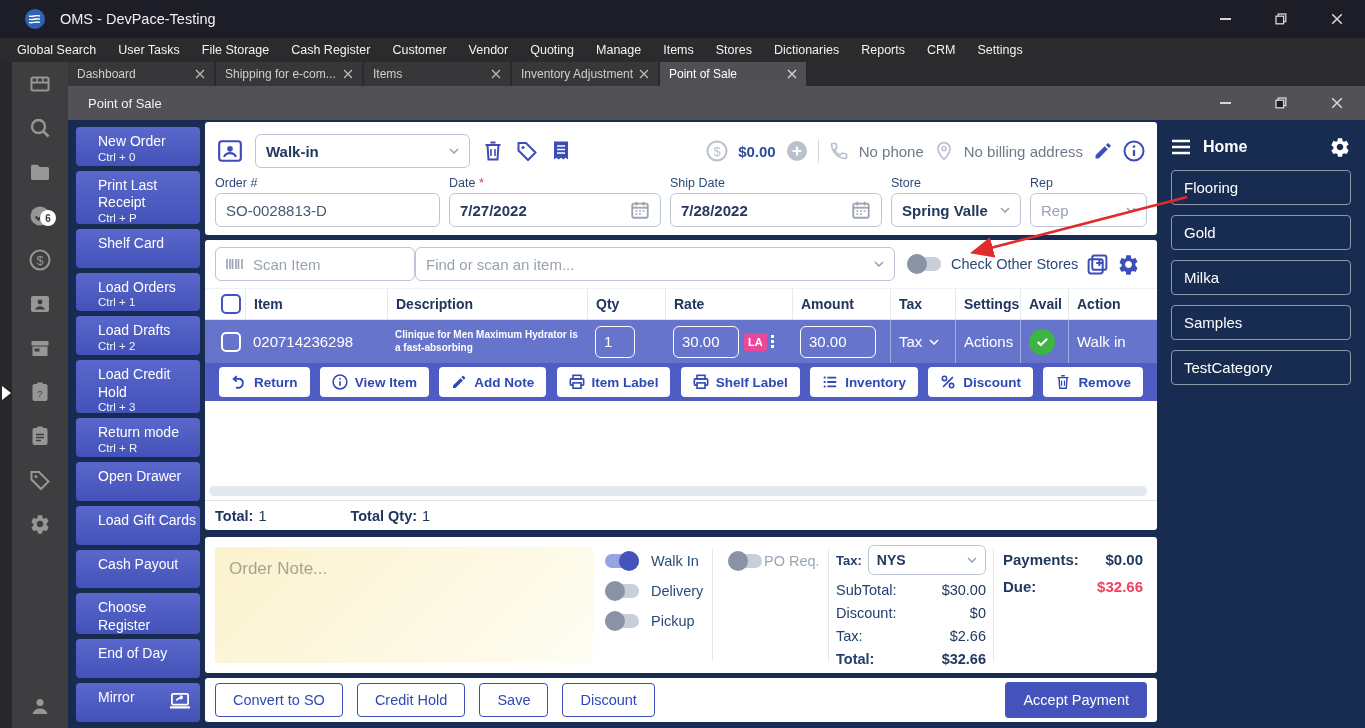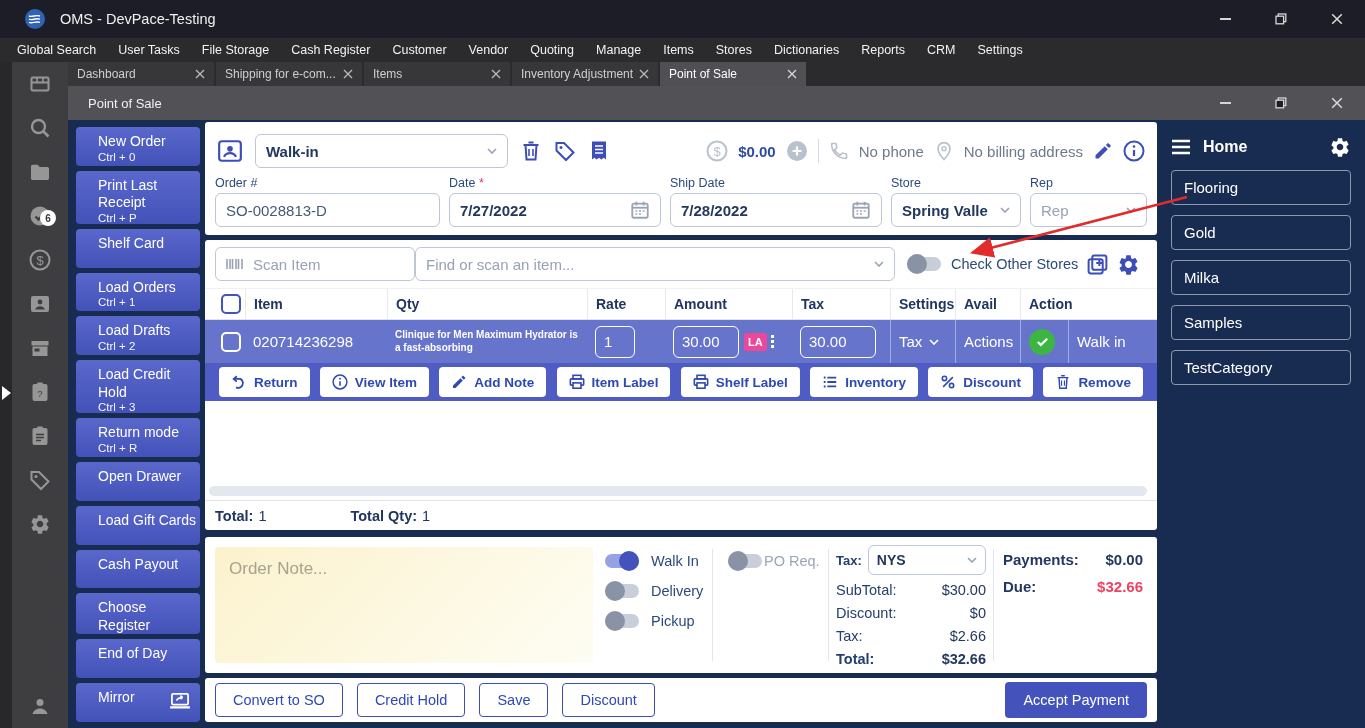--- a/index.html
+++ b/index.html
@@ -517,21 +517,21 @@
           </div>
       </div>
 
       <div class="card card1">
         <div class="hrow">
           <span class="blue">
               <svg width="26" height="26" viewBox="0 0 24 24">
                 <use href="#i-contact"></use>
               </svg>
             </span>
-          <div class="sel" style="width:253px">
+          <div class="sel" style="width:215px">
             <span class="v">Walk-in</span>
             <span class="chev">
                 <svg width="10" height="6">
                   <use href="#i-chev"></use>
                 </svg>
               </span>
           </div>
           <span class="blue">
               <svg width="22" height="22" viewBox="0 0 22 22">
                 <use href="#i-trash"></use>
@@ -670,20 +670,21 @@
                 <use href="#i-gear"></use>
               </svg>
             </span>
         </div>
 
         <div class="tgrid thead">
           <div>
               <span class="cb hd"></span>
             </div>
           <div>Item</div>
+          <div>Description</div>
           <div>Qty</div>
           <div>Rate</div>
           <div>Amount</div>
           <div>Tax</div>
           <div>Settings</div>
           <div>Avail</div>
           <div>Action</div>
         </div>
 
         <div class="tgrid trow">

